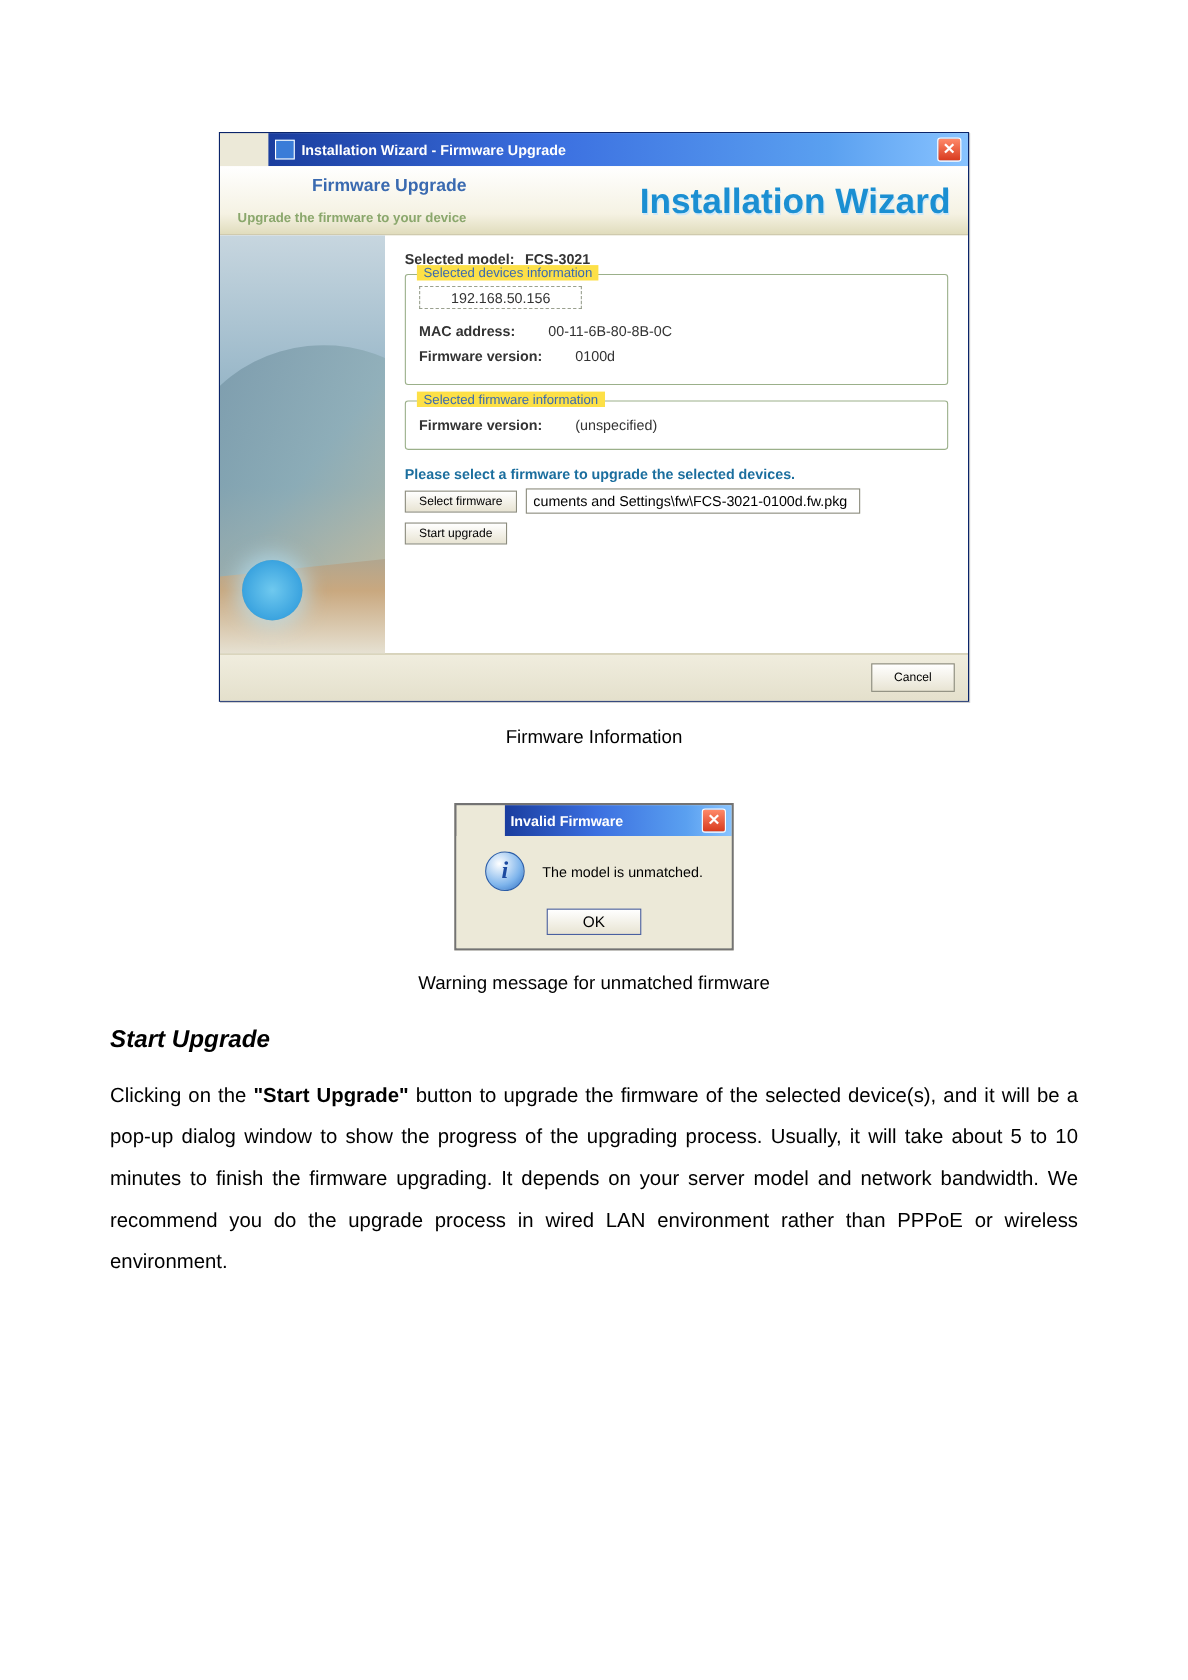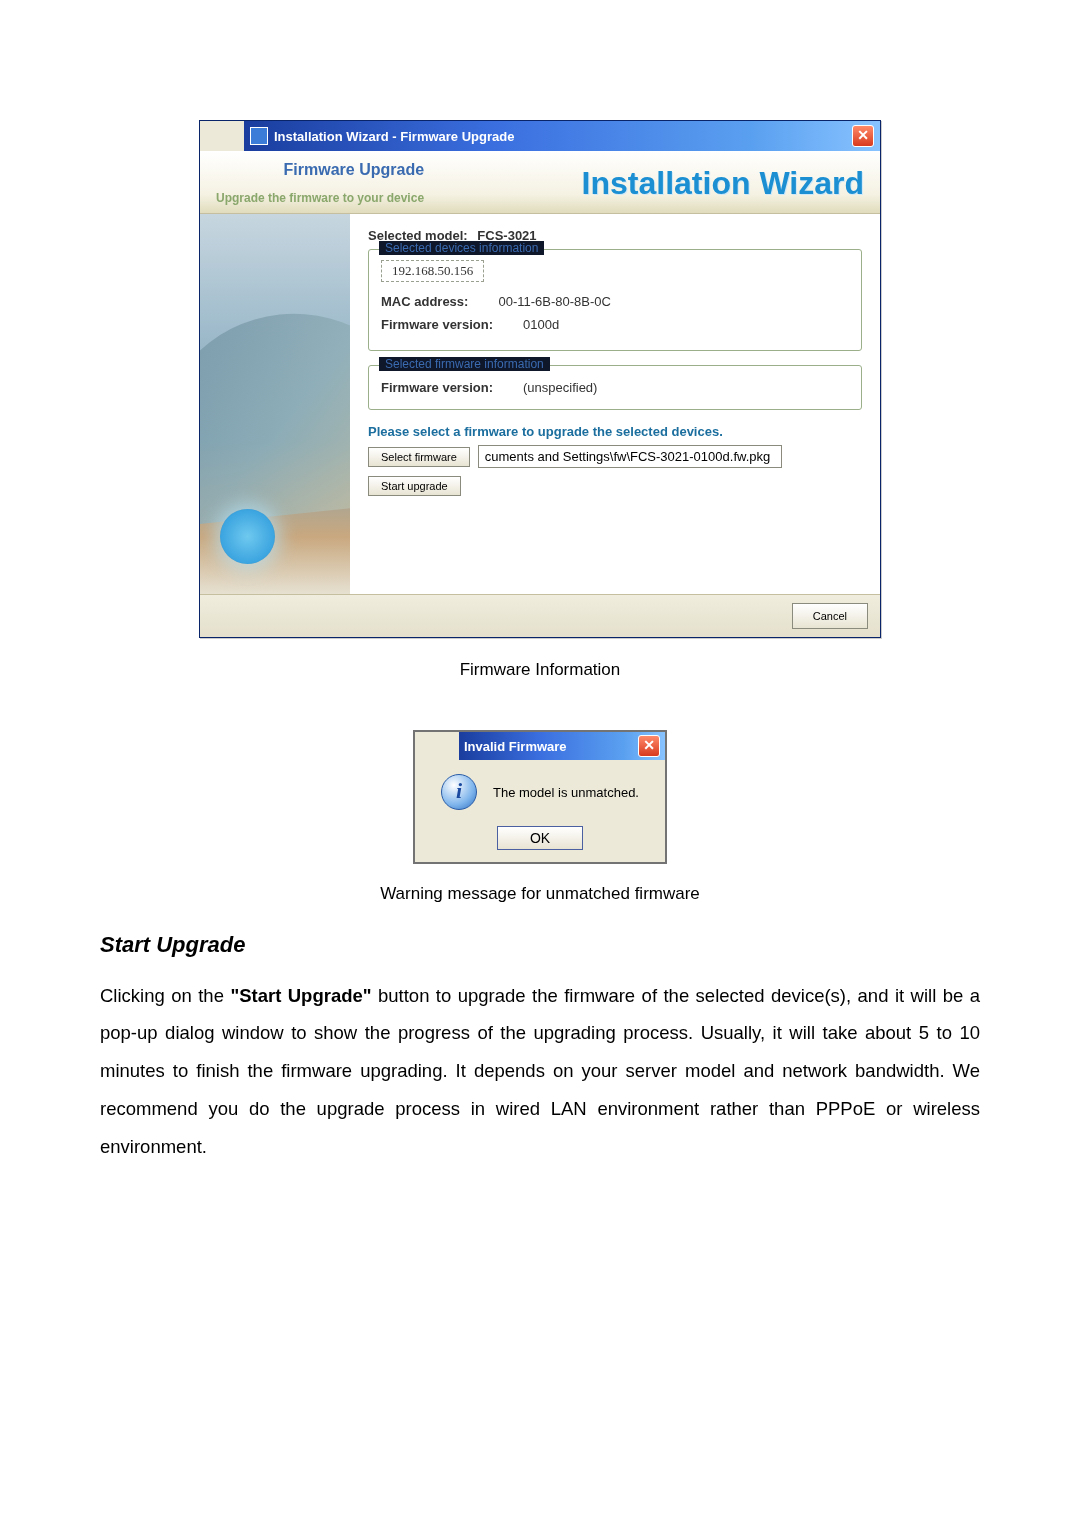--- a/index.html
+++ b/index.html
@@ -140,34 +140,33 @@
     border-radius: 3px;
     padding: 10px 12px 14px 12px;
     margin-top: 6px;
     margin-bottom: 14px;
     position: relative;
   }
   .group-title {
     position: absolute;
     top: -9px;
     left: 10px;
-    background: #0f172a;
+    background: #fde047;
     padding: 0 6px;
     color: #3a6ab0;
     font-size: 12px;
   }
   .ip-tag {
     display: inline-block;
     border: 1px dashed #9aa08f;
-    padding: 2px 10px;
+    padding: 2px 28px;
     margin-bottom: 8px;
     font-size: 13px;
     color: #333;
     background: #ffffff;
-    font-family: Liberation Serif, serif;
   }
   .row {
     display: flex;
     gap: 30px;
     margin: 4px 0;
     align-items: flex-end;
     font-size: 13px;
   }
   .row .k { font-weight: bold; }
   .instr {

